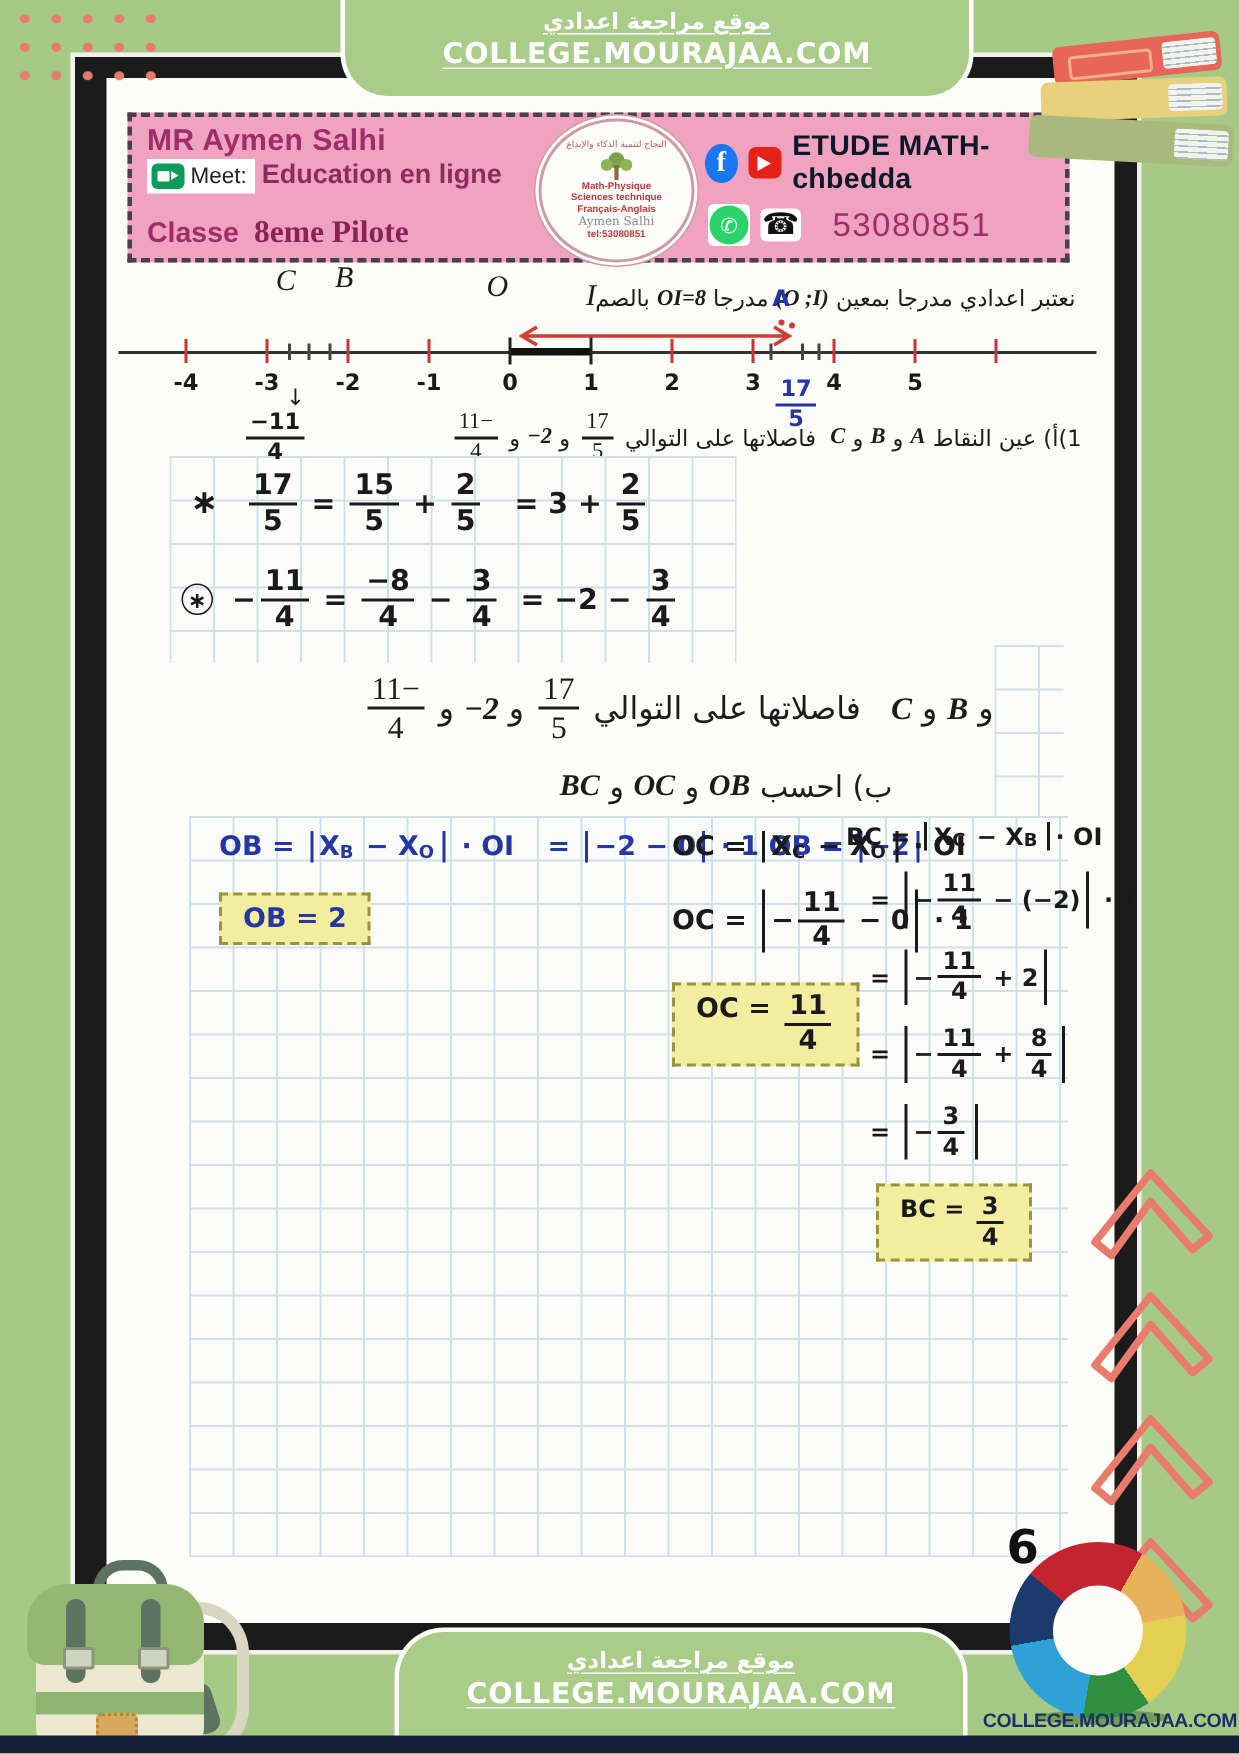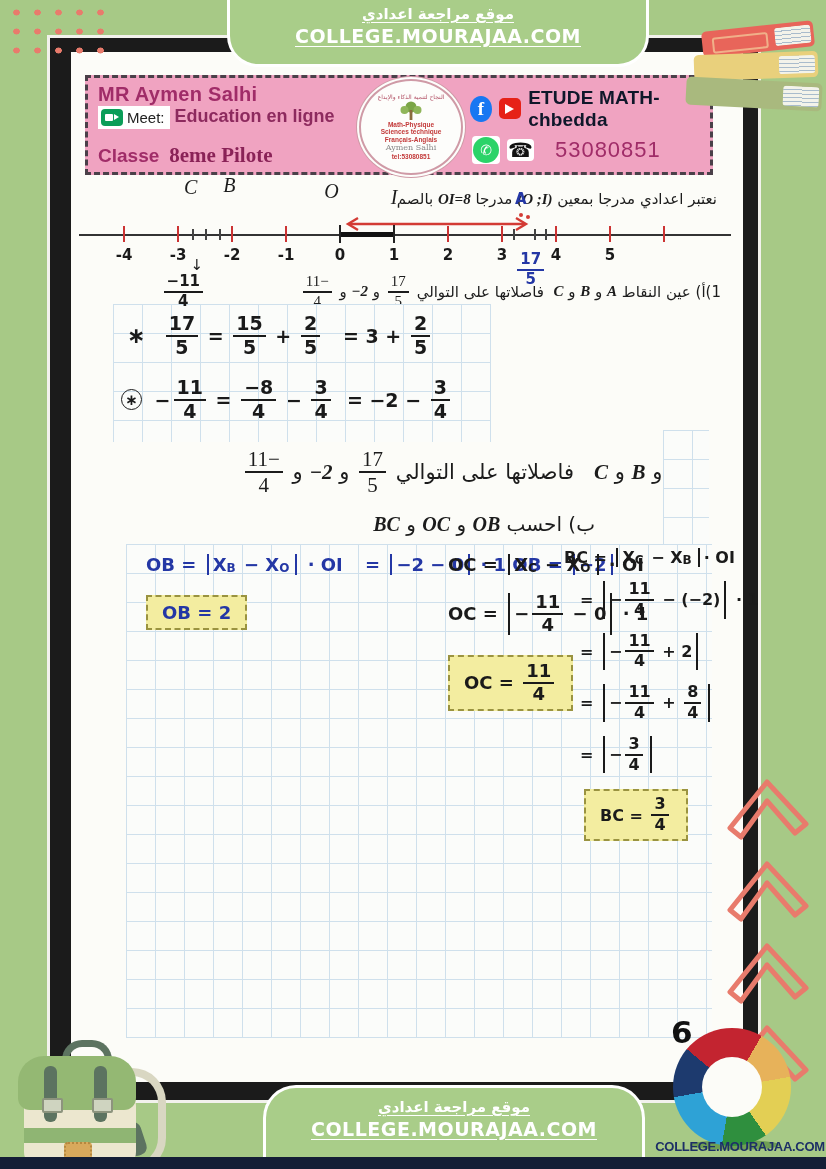--- a/index.html
+++ b/index.html
@@ -110,21 +110,21 @@
   .grid-b{left:55px;top:492px;width:586px;height:494px;}
   .hw{font-family:"DejaVu Sans",sans-serif;font-weight:600;color:#1a1a1a;}
   .s1{left:14px;top:10px;font-size:19px;}
   .s2{left:8px;top:74px;font-size:19px;}
   .col{position:absolute;}
   .col-ob{left:20px;top:10px;color:#2437a5;font-size:18px;}
   .col-oc{left:322px;top:10px;font-size:18px;}
   .col-bc{left:438px;top:4px;font-size:16px;}
   .eq{margin-bottom:18px;}
   .indent{margin-left:16px;}
-  .resbox{display:inline-flex;align-items:center;background:#f3eda0;border:2px dashed #9a9340;padding:5px 14px;margin-top:2px;}
+  .resbox{display:inline-flex;align-items:flex-start;background:#f3eda0;border:2px dashed #9a9340;padding:5px 14px;margin-top:2px;}
   .col-bc .eq{margin-bottom:14px;}
 
   
   .numline{left:0;top:150px;width:672px;height:118px;z-index:4;font-family:"DejaVu Sans",sans-serif;}
   .nl-line{position:absolute;left:8px;top:32px;width:652px;height:2px;background:#333;}
   .nl-tick{position:absolute;width:2px;background:#cc3333;}
   .nl-tick.dark{background:#222;}
   .nl-minor{position:absolute;width:2px;background:#444;}
   .nl-label{position:absolute;top:44px;width:28px;margin-left:-14px;text-align:center;font-size:15px;font-weight:600;color:#1a1a1a;}
   .nl-seg{position:absolute;top:30px;height:5px;background:#111;}

